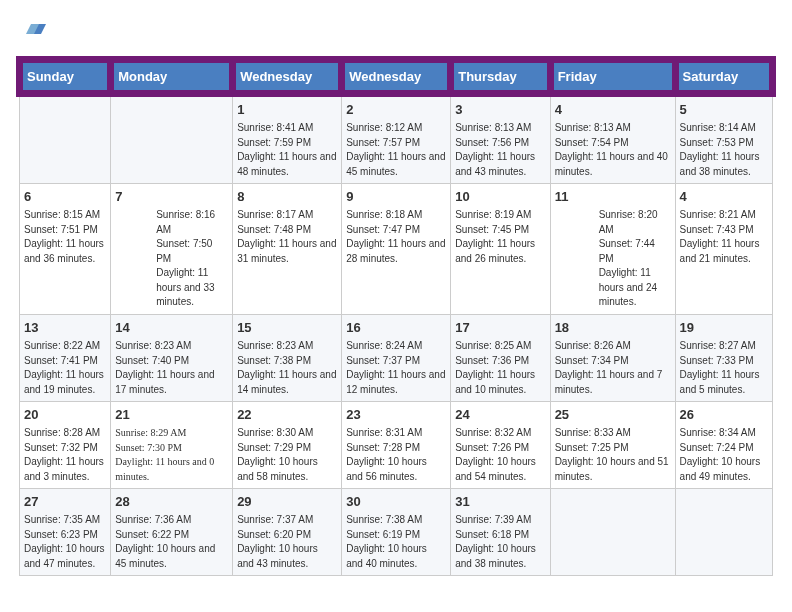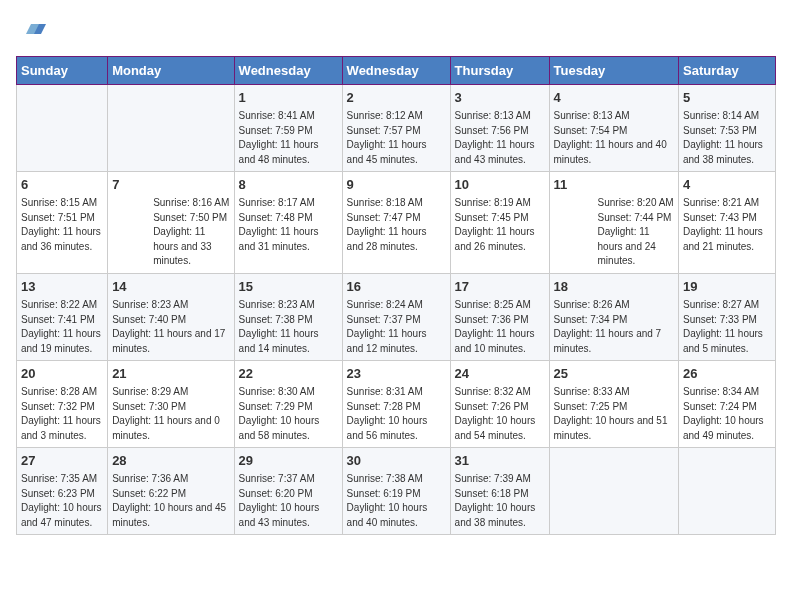--- a/index.html
+++ b/index.html
@@ -60,21 +60,21 @@
       border-collapse: collapse;
       font-size: 11px;
     }
     thead tr th {
       background-color: #4a7fc1;
       color: white;
       padding: 6px 4px;
       text-align: left;
       font-size: 13px;
       font-weight: bold;
-      border: 1px solid #701a75;
+      border: 7px solid #701a75;
     }
     tbody tr td {
       border: 1px solid #ccc;
       vertical-align: top;
       padding: 4px 4px;
       min-height: 70px;
       height: 80px;
       color: #333;
       line-height: 1.4;
     }
@@ -122,21 +122,21 @@
   </div>
 
   <table>
     <thead>
       <tr>
       <th>Sunday</th>
           <th>Monday</th>
           <th>Wednesday</th>
           <th>Wednesday</th>
           <th>Thursday</th>
-          <th>Tuesday</th>
+          <th>Friday</th>
           <th>Saturday</th>
         </tr>
     </thead>
     <tbody id="calendar-body">
     <tr>
           <td class="empty-cell"></td>
           <td class="empty-cell"></td>
           <td>
             <span class="day-number">1</span>
             <div class="day-info" style="white-space: pre-line;">Sunrise: 8:41 AM
@@ -258,21 +258,21 @@
         </tr>
         <tr>
           <td>
             <span class="day-number">20</span>
             <div class="day-info" style="white-space: pre-line;">Sunrise: 8:28 AM
 Sunset: 7:32 PM
 Daylight: 11 hours and 3 minutes.</div>
           </td>
           <td>
             <span class="day-number">21</span>
-            <div class="day-info" style="white-space: pre-line;">Sunrise: 8:29 AM
+            <div class="day-info" style="white-space: pre-line; font-family: Liberation Serif, serif;">Sunrise: 8:29 AM
 Sunset: 7:30 PM
 Daylight: 11 hours and 0 minutes.</div>
           </td>
           <td>
             <span class="day-number">22</span>
             <div class="day-info" style="white-space: pre-line;">Sunrise: 8:30 AM
 Sunset: 7:29 PM
 Daylight: 10 hours and 58 minutes.</div>
           </td>
           <td>

